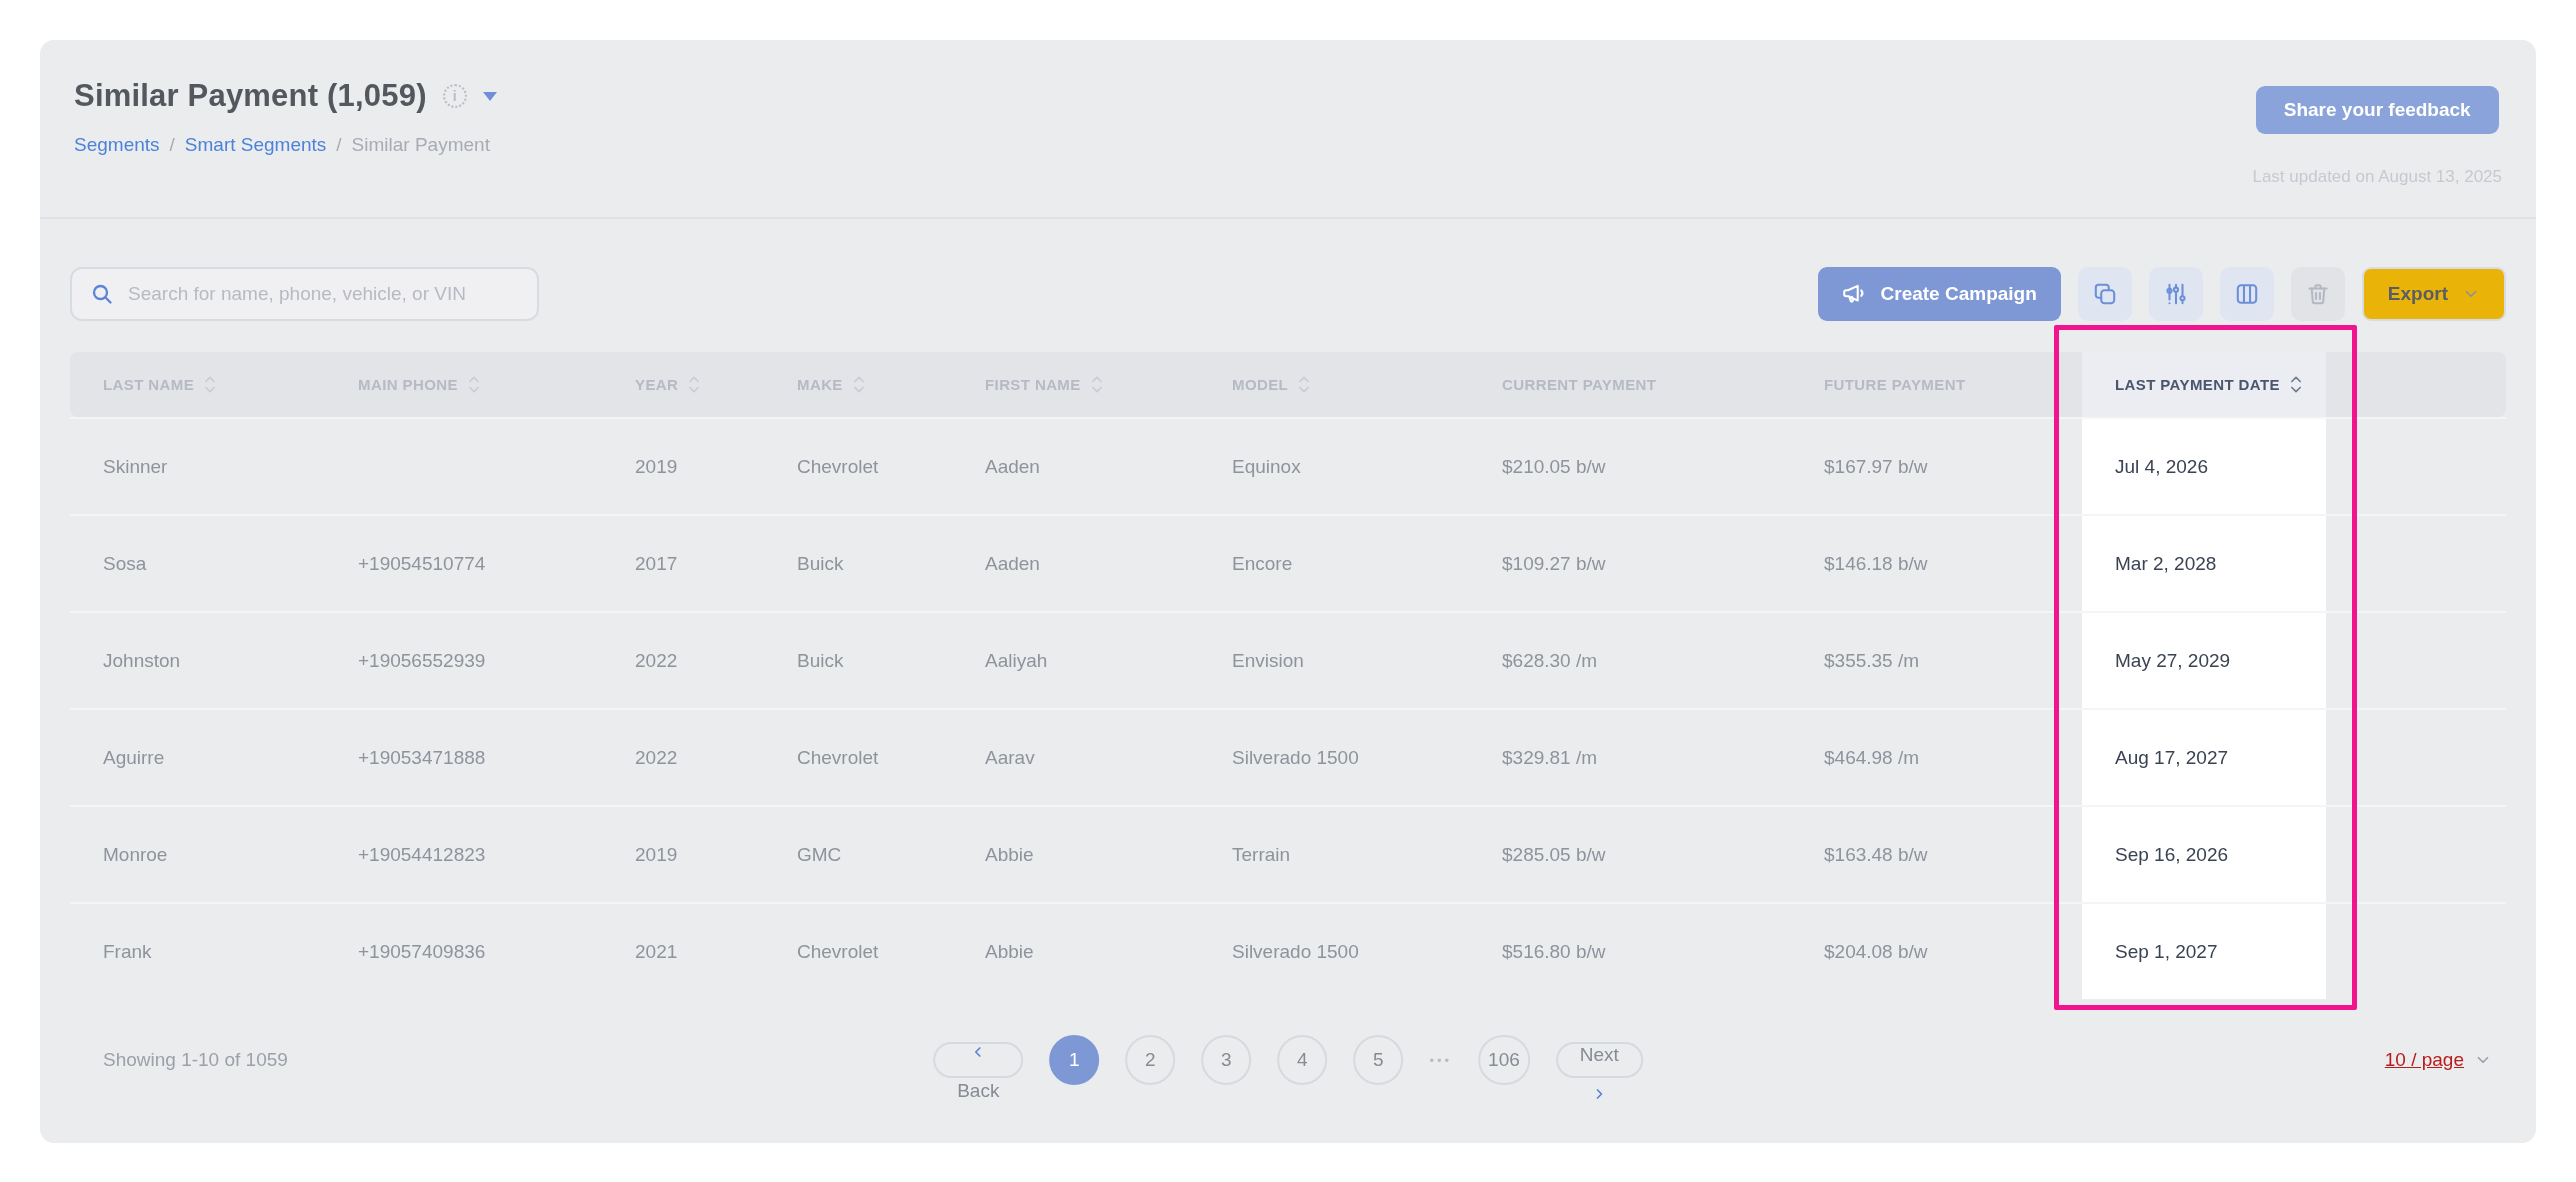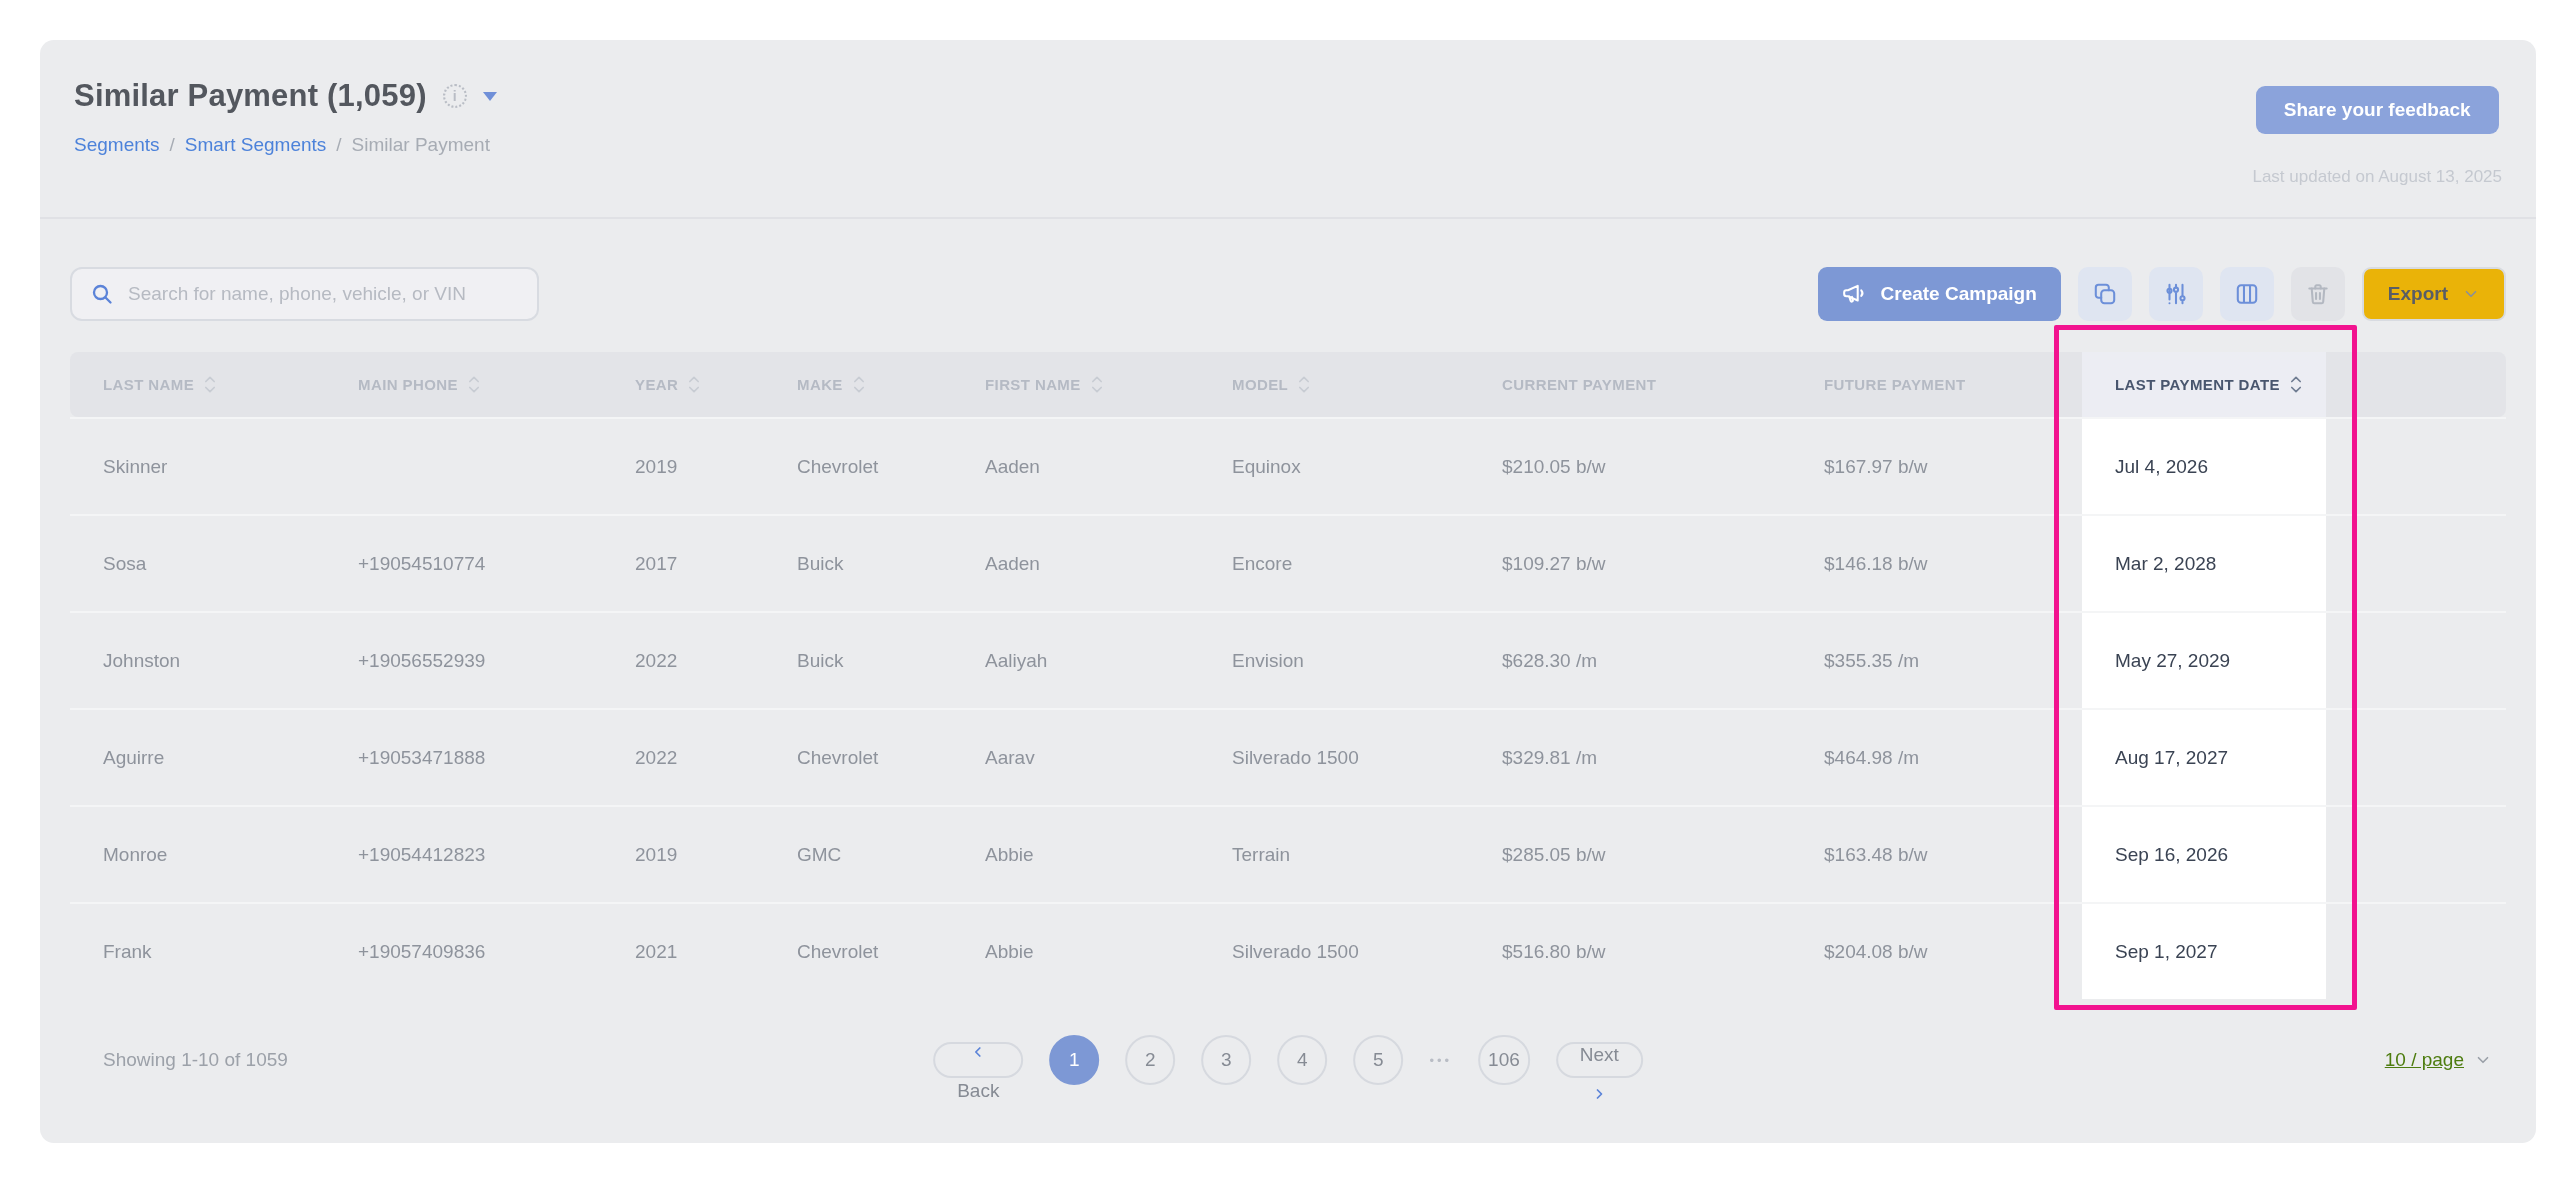--- a/index.html
+++ b/index.html
@@ -69,21 +69,21 @@
   .pill { display:flex; align-items:center; gap:20px; height:36px; padding:0 22px; border-radius:996px;
           border:2px solid #D6D9DF; background:transparent; color:#868B94; font-size:19px;
           cursor:pointer; font-family:"Liberation Sans", sans-serif;flex-direction:column; }
   .pill .chev { color:#5B83D8; display:flex; }
   .pcircle { min-width:50px; height:50px; padding:0 8px; border-radius:996px; border:2px solid #D6D9DF;
              background:transparent; color:#868B94; font-size:19px; display:flex; align-items:center;
              justify-content:center; cursor:pointer; font-family:"Liberation Sans", sans-serif; }
   .pcircle.active { background:#7D98D5; border-color:#7D98D5; color:#ffffff; }
   .pdots { color:#B9BDC5; font-size:13px; letter-spacing:3px; }
   .page-size { position:absolute; right:14px; display:flex; align-items:center; gap:10px; cursor:pointer; }
-  .page-size .lbl { color:#4d7c0f; font-size:19px; text-decoration:underline; }
+  .page-size .lbl { color:#b91c1c; font-size:19px; text-decoration:underline; }
   .page-size .chev { color:#9AA0A8; display:flex; }
 
   svg { display:block; }
 </style>
 </head>
 <body>
 
 <div class="screen">
   <div class="panel">
 

